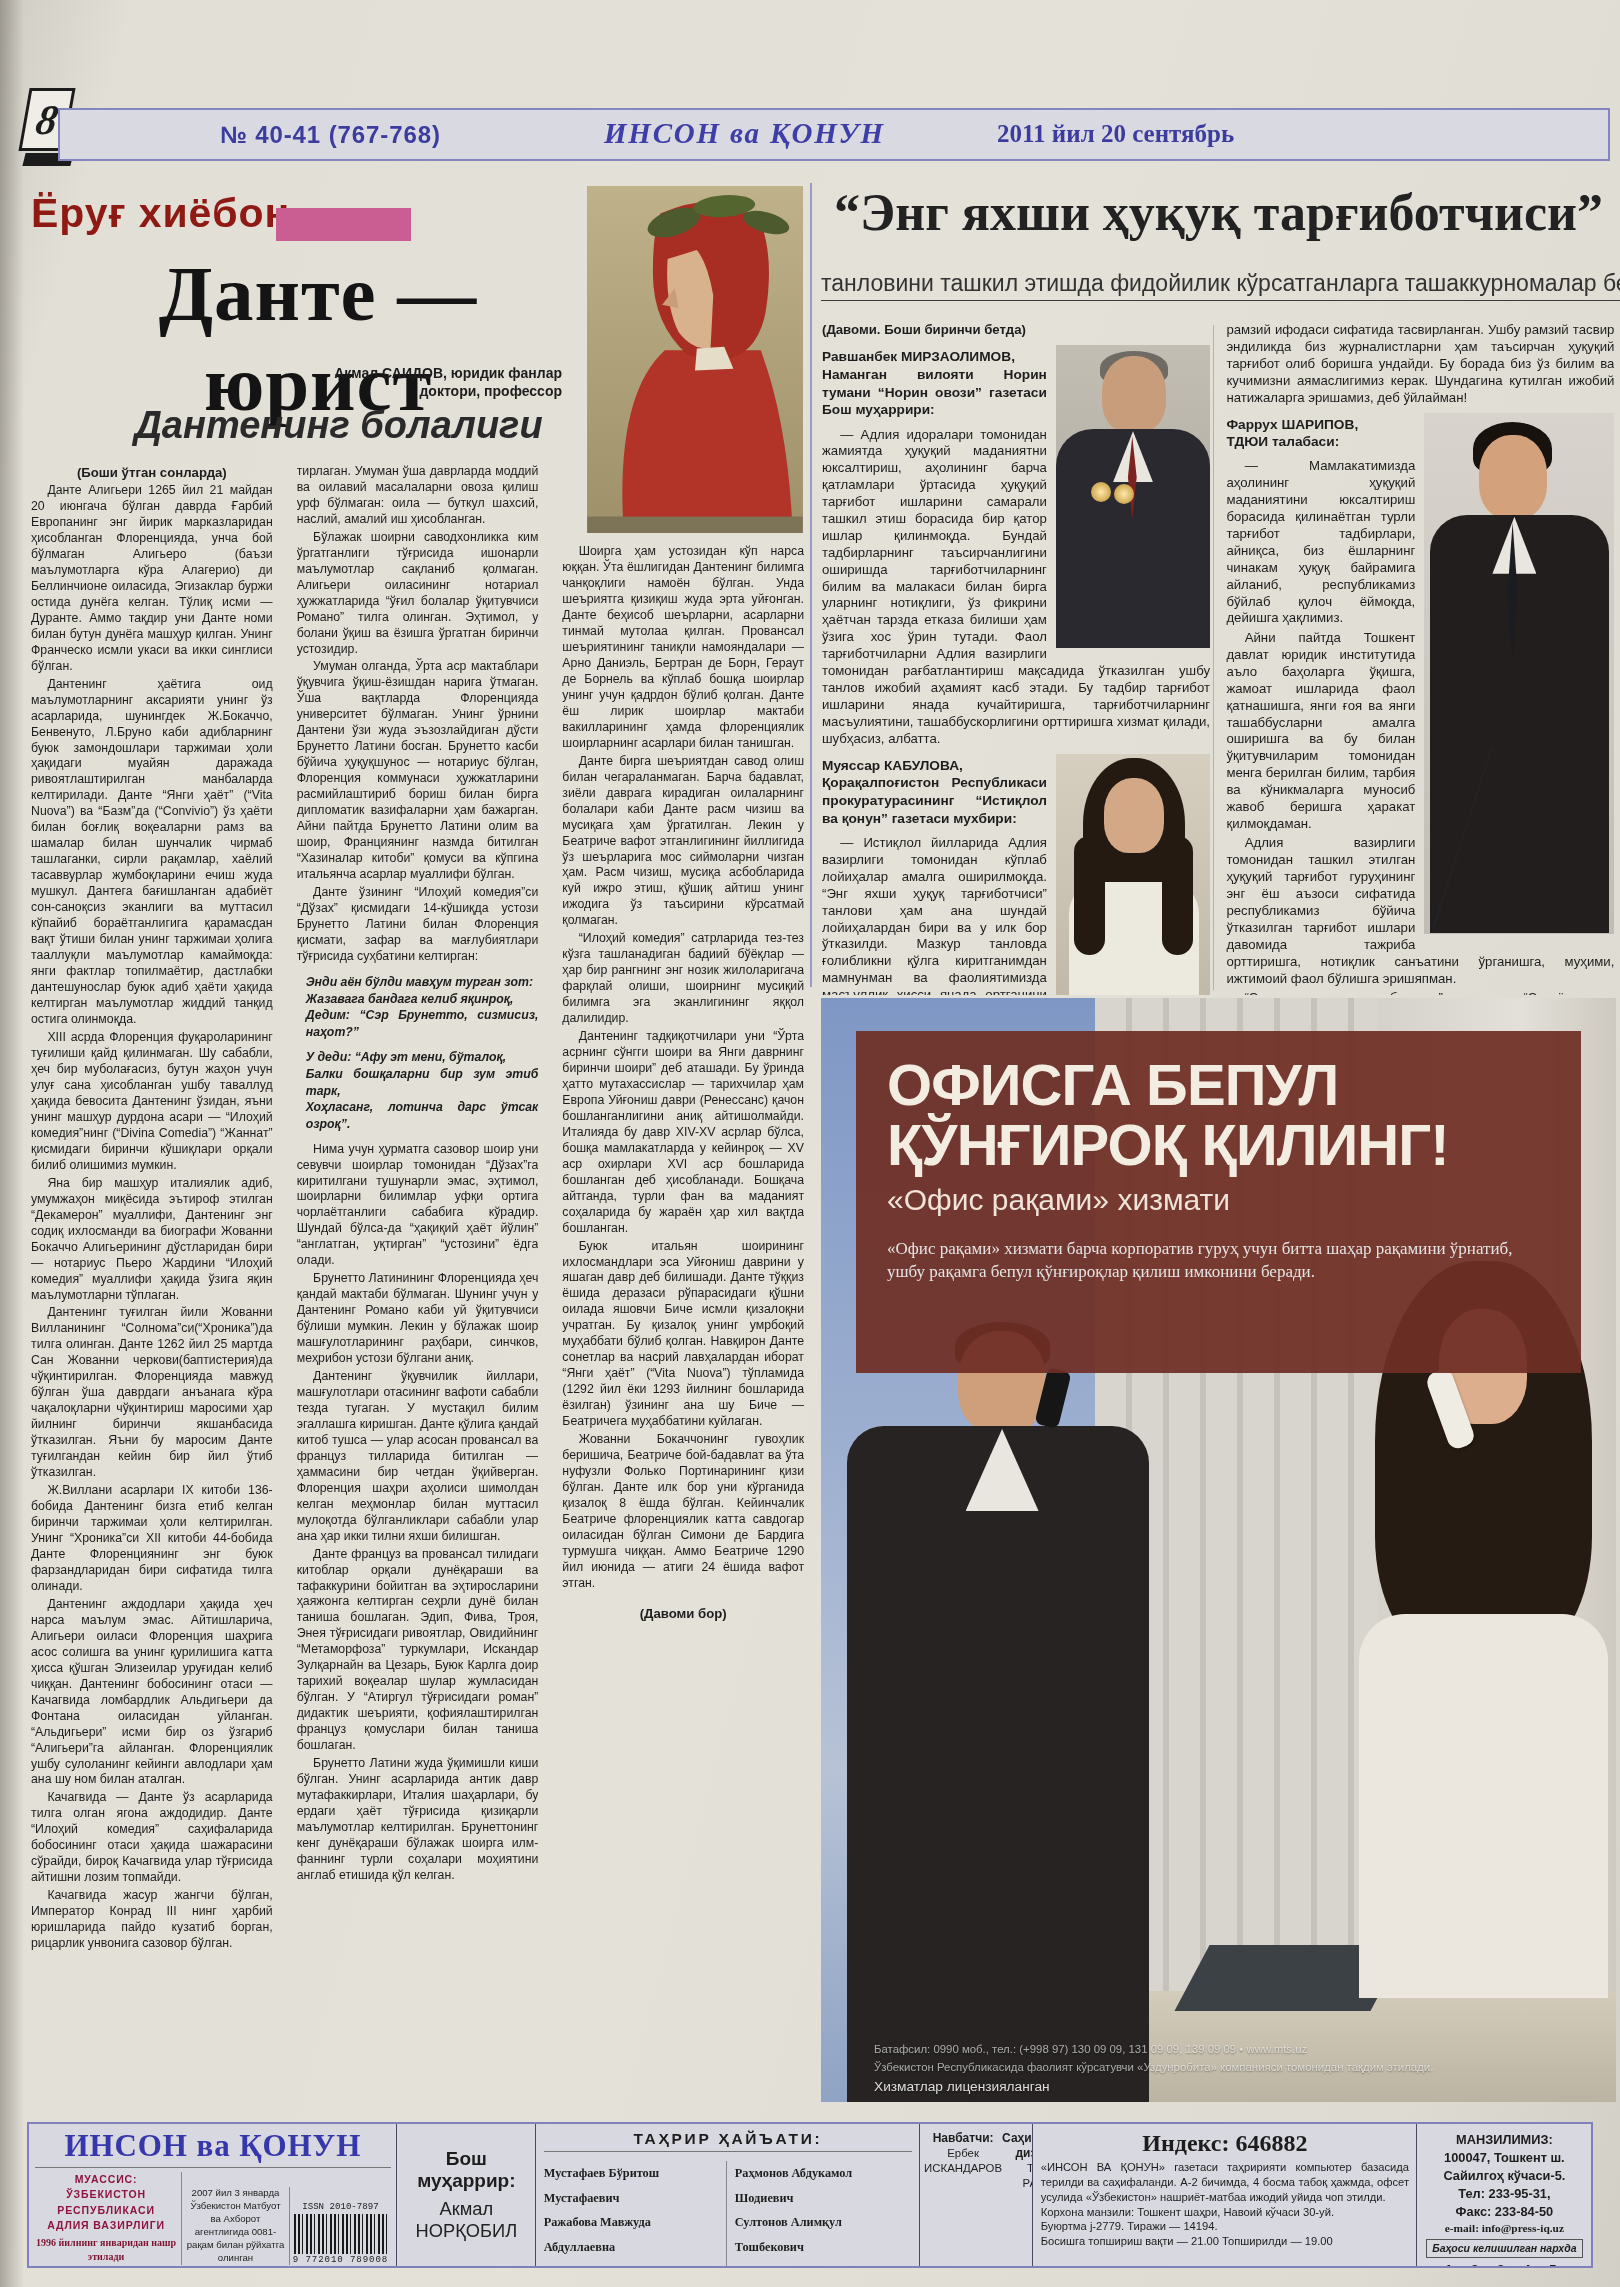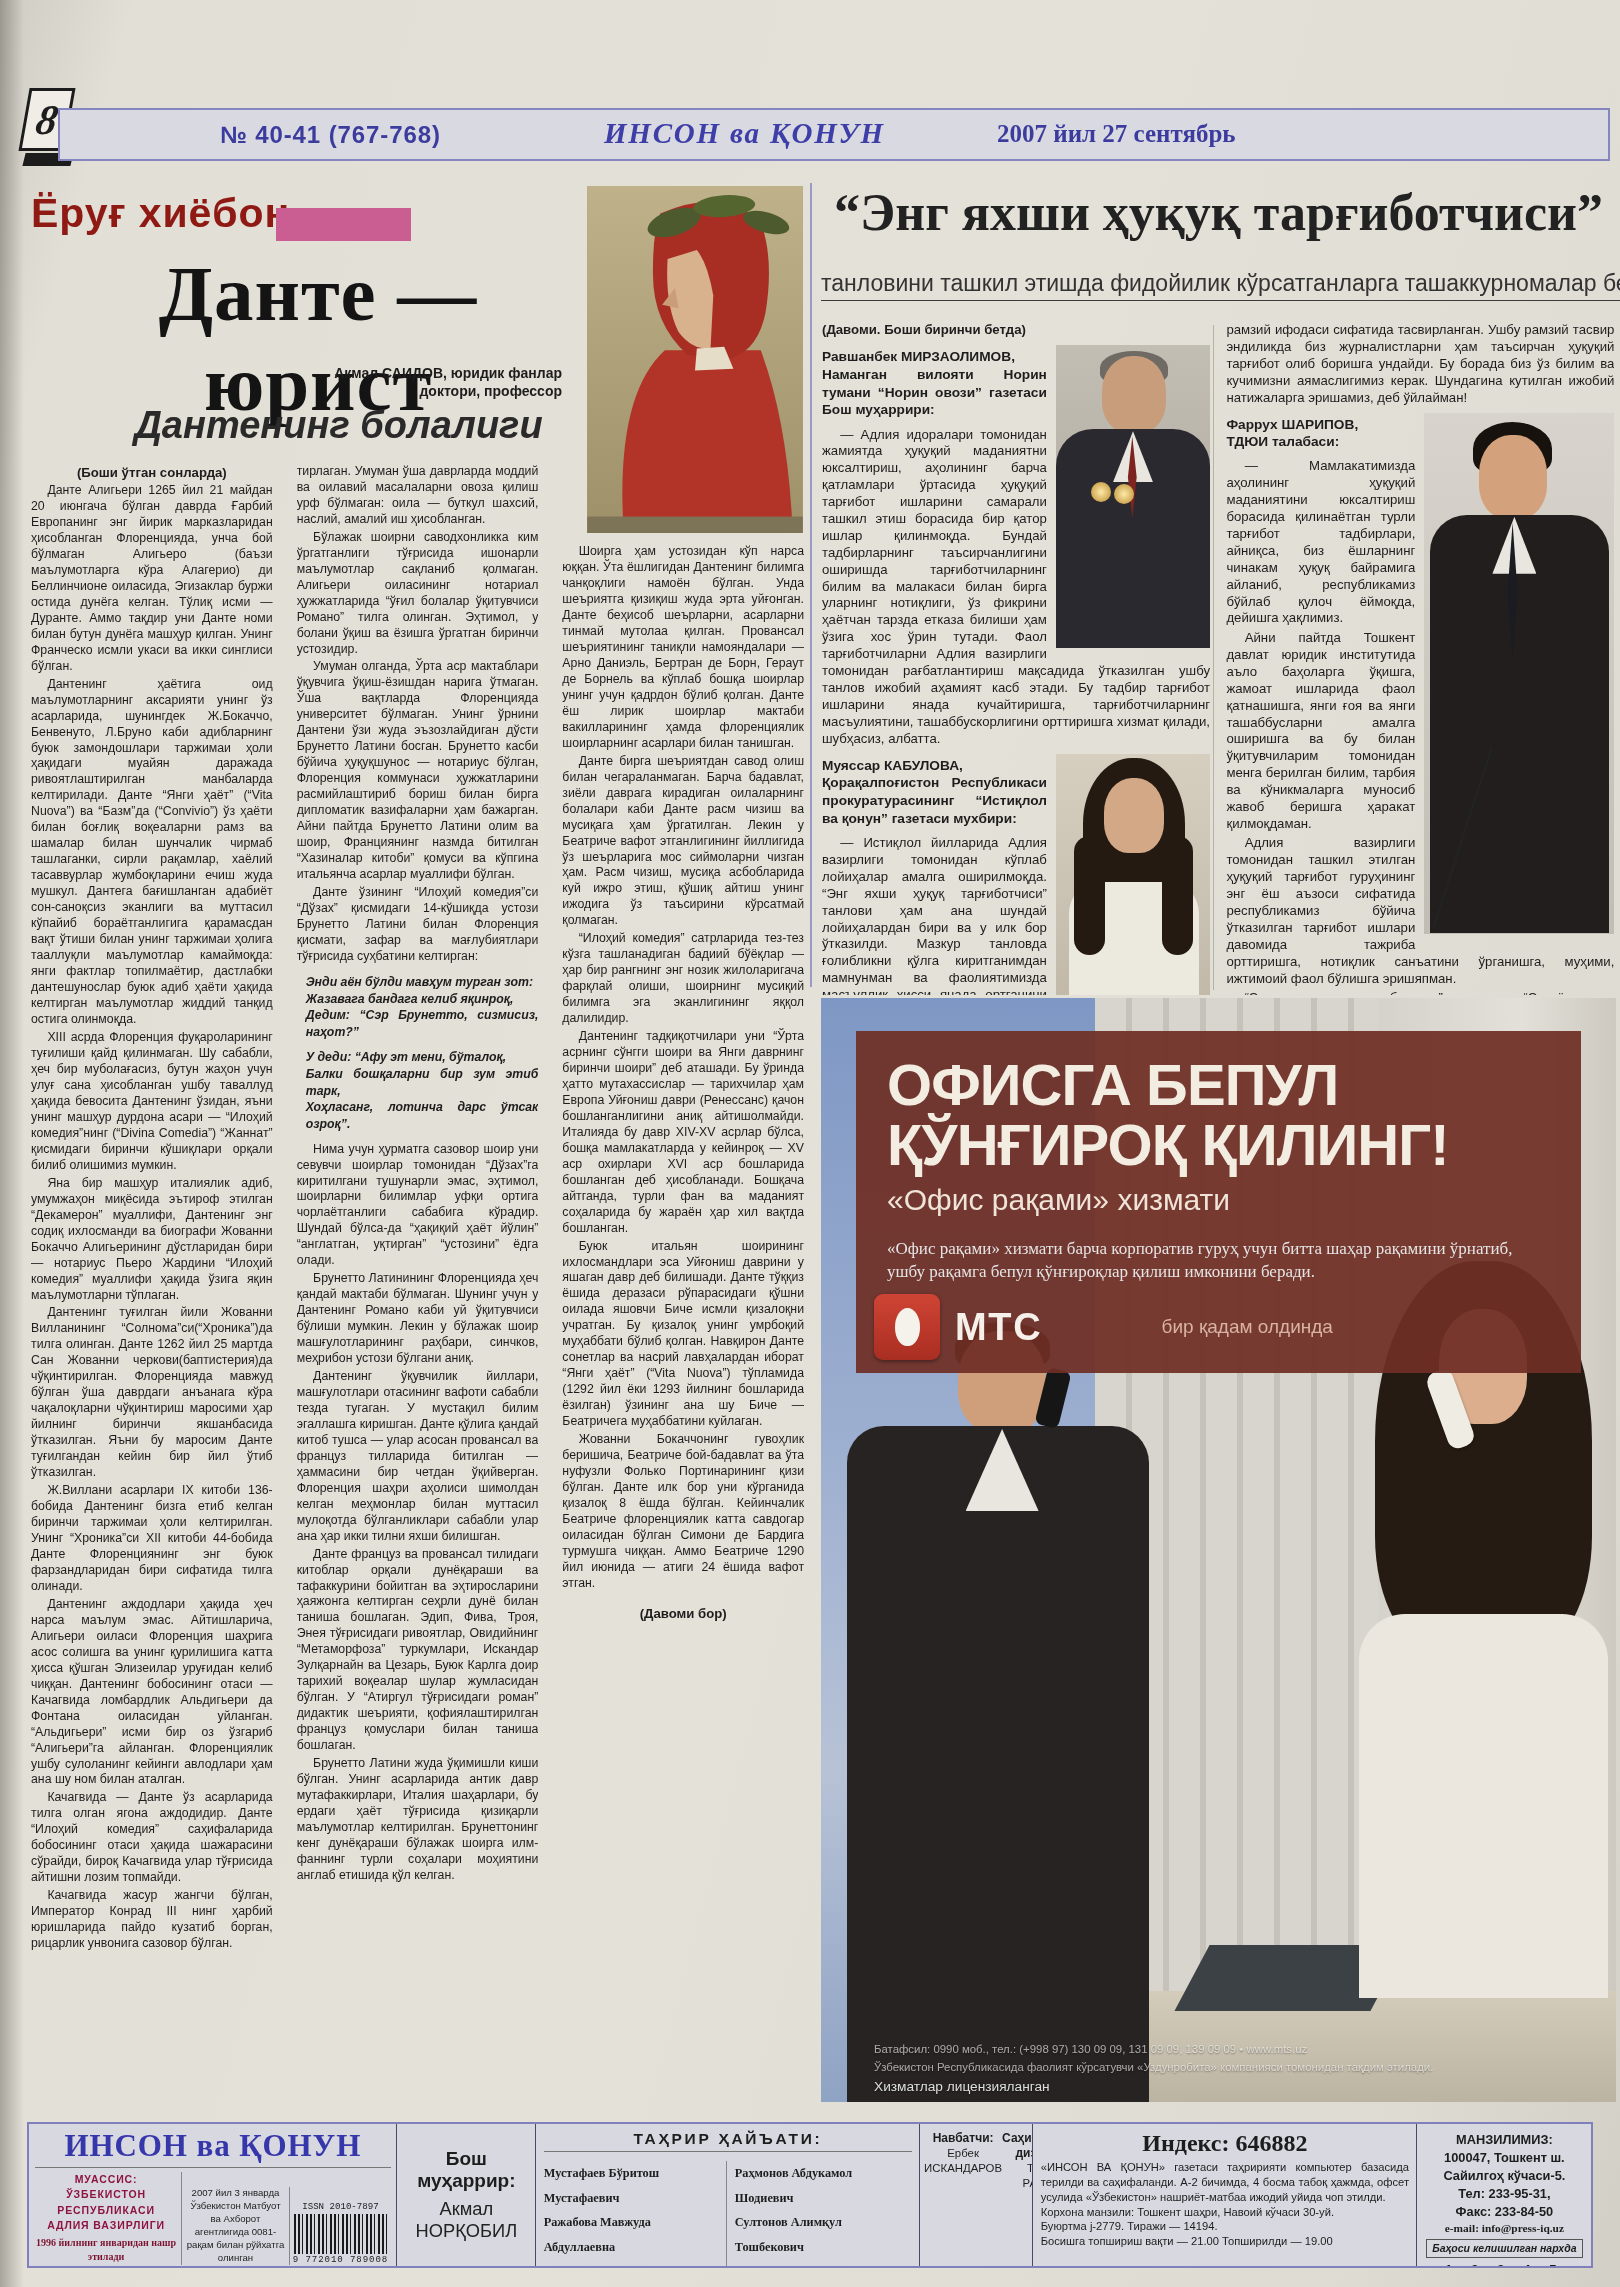--- a/index.html
+++ b/index.html
@@ -115,21 +115,21 @@
 
   <div class="pn-badge">
     <div class="pn-box">
         <span>8</span>
       </div>
     <div class="pn-foot"></div>
   </div>
   <div class="masthead">
     <span class="mast-issue">№ 40-41 (767-768)</span>
     <span class="mast-title">ИНСОН ва ҚОНУН</span>
-    <span class="mast-date">2007 йил 27 сентябрь</span>
+    <span class="mast-date">2011 йил 20 сентябрь</span>
   </div>
   <div class="main-vrule"></div>
 
   <section>
     <div class="kicker">Ёруғ хиёбон</div>
     <div class="kicker-bar"></div>
     <h1 class="d-title" style="margin:0;">Данте — юрист</h1>
     <div class="d-sub">Дантенинг болалиги</div>
 
     <div class="d-img">
@@ -276,27 +276,20 @@
       <div style="position:absolute;left:27.4px;top:353px;width:249px;height:384px;background:#ebe7df;border-radius:46px 46px 0 0;"></div>
       <div class="handset"></div>
     </div>
     <div class="ad-overlay">
       <div class="ad-h">
         <div>ОФИСГА БЕПУЛ</div>
         <div>ҚЎНҒИРОҚ ҚИЛИНГ!</div>
       </div>
       <div class="ad-sub">«Офис рақами» хизмати</div>
       <div class="ad-body">«Офис рақами» хизмати барча корпоратив гуруҳ учун битта шаҳар рақамини ўрнатиб, ушбу рақамга бепул қўнғироқлар қилиш имконини беради.</div>
-      <div class="brand-row">
-        <div class="mts-box">
-            <div class="egg"></div>
-          </div>
-        <div class="mts-name">МТС</div>
-        <div class="tagline">бир қадам олдинда</div>
-      </div>
     </div>
     <div class="fine">
       <div>Батафсил: 0990 моб., тел.: (+998 97) 130 09 09, 131 09 09, 139 09 09 • www.mts.uz</div>
       <div>Ўзбекистон Республикасида фаолият кўрсатувчи «Уздунробита» компанияси томонидан тақдим этилади.</div>
       <div class="lic">Хизматлар лицензияланган</div>
     </div>
   </section>
 
   <footer class="colo">
     <div class="cell cA">

